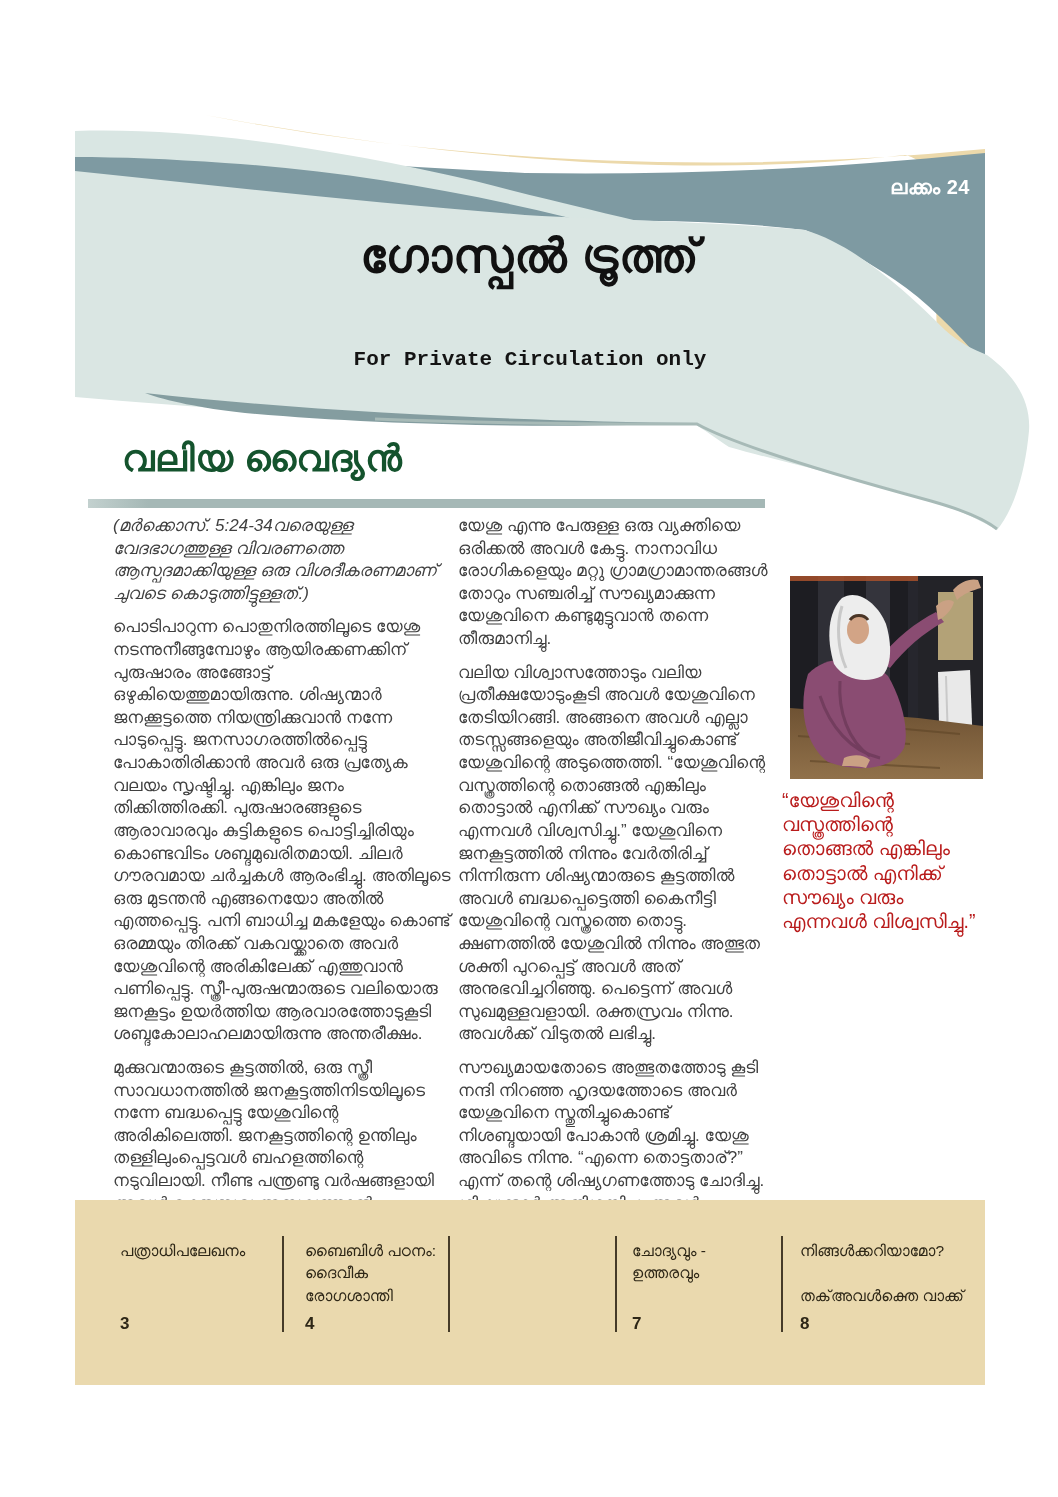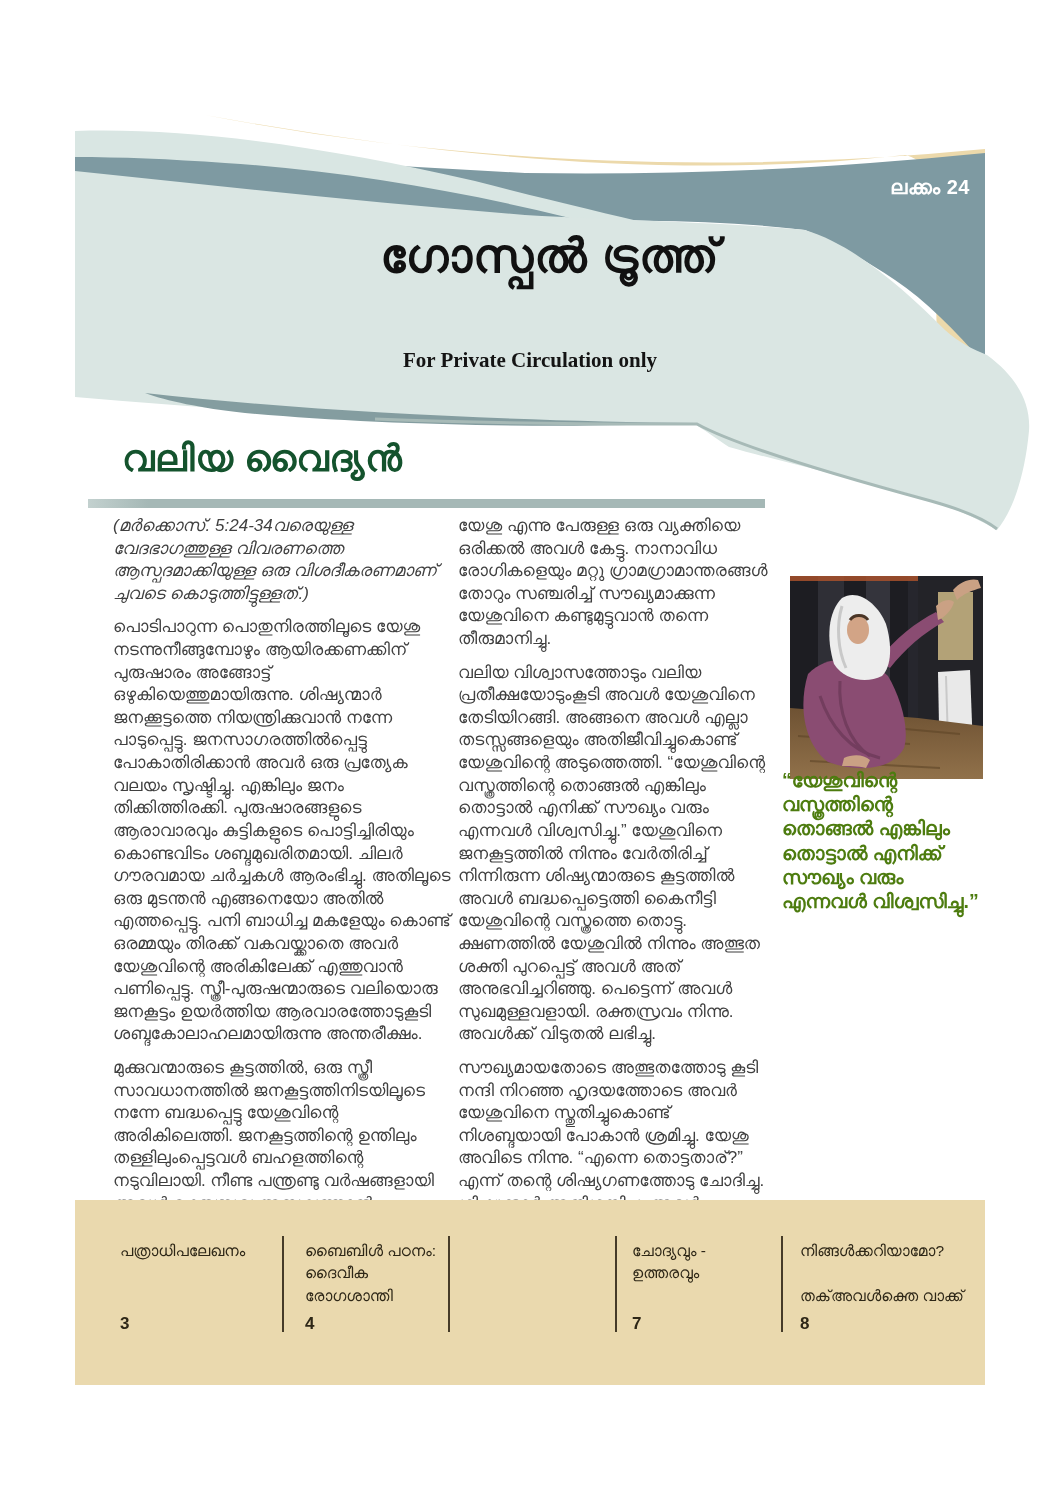--- a/index.html
+++ b/index.html
@@ -5,40 +5,40 @@
   html,body{margin:0;padding:0;background:#ffffff;}
   #page{
     position:relative;width:1058px;height:1497px;background:#ffffff;overflow:hidden;
     font-family:"Liberation Sans","DejaVu Sans",sans-serif;color:#1c1c1c;
   }
   
   #header-art{position:absolute;left:75px;top:115px;width:983px;height:445px;}
   .issue{position:absolute;top:176px;left:75px;width:850px;text-align:right;
     color:#ffffff;font-size:20px;font-weight:bold;letter-spacing:.5px;margin-left:45px;}
   .masthead{position:absolute;left:75px;top:228px;width:910px;text-align:center;
-    font-size:47px;font-weight:bold;color:#111111;letter-spacing:1px;margin-left:20px;}
+    font-size:47px;font-weight:bold;color:#111111;letter-spacing:1px;}
   .subtitle{position:absolute;left:75px;top:316px;width:910px;text-align:center;
     font-size:17px;font-weight:bold;color:#151515;}
   .circulation{position:absolute;left:75px;top:348px;width:910px;text-align:center;
-    font-family:Liberation Serif, serif;font-size:21px;font-weight:bold;color:#141414;}
+    font-family:Liberation Mono, monospace;font-size:21px;font-weight:bold;color:#141414;}
   
   .article-title{position:absolute;left:122px;top:438px;font-size:37px;font-weight:bold;
     color:#14532d;letter-spacing:.5px;}
   .title-rule{position:absolute;left:88px;top:499px;width:677px;height:9px;
     background:linear-gradient(to right,#c3d1cf 0px,#a5b8b6 60px,#a5b8b6 100%);}
   
   .col{position:absolute;top:515px;font-size:17px;line-height:1.33;color:#404040;}
   #col1{left:113px;width:338px;}
   #col2{left:458px;width:318px;}
   .col p{margin:0 0 11px 0;}
   .intro{font-style:italic;}
   
   #photo{position:absolute;left:790px;top:576px;width:193px;height:203px;}
-  .pull-quote{position:absolute;left:782px;top:768px;width:206px;
-    font-size:19.5px;font-weight:bold;line-height:1.24;color:#4d7c0f;}
+  .pull-quote{position:absolute;left:782px;top:788px;width:206px;
+    font-size:19.5px;font-weight:normal;line-height:1.24;color:#b91c1c;}
   
   #footer{position:absolute;left:75px;top:1200px;width:910px;height:185px;background:#ead9ae;}
   .f-div{position:absolute;top:36px;width:2px;height:96px;background:#463b28;}
   .f-div:nth-of-type(1){left:207px;}
   .f-div:nth-of-type(2){left:373px;}
   .f-div:nth-of-type(3){left:540px;}
   .f-div:nth-of-type(4){left:706px;}
   .f-col{position:absolute;top:40px;font-size:15.5px;line-height:1.45;color:#2e2717;margin-left:7px;}
   .f-col .f-label{white-space:pre-line;}
   .f-col .f-num{position:absolute;top:72px;left:0;font-size:17px;font-weight:bold;color:#2e2717;}

